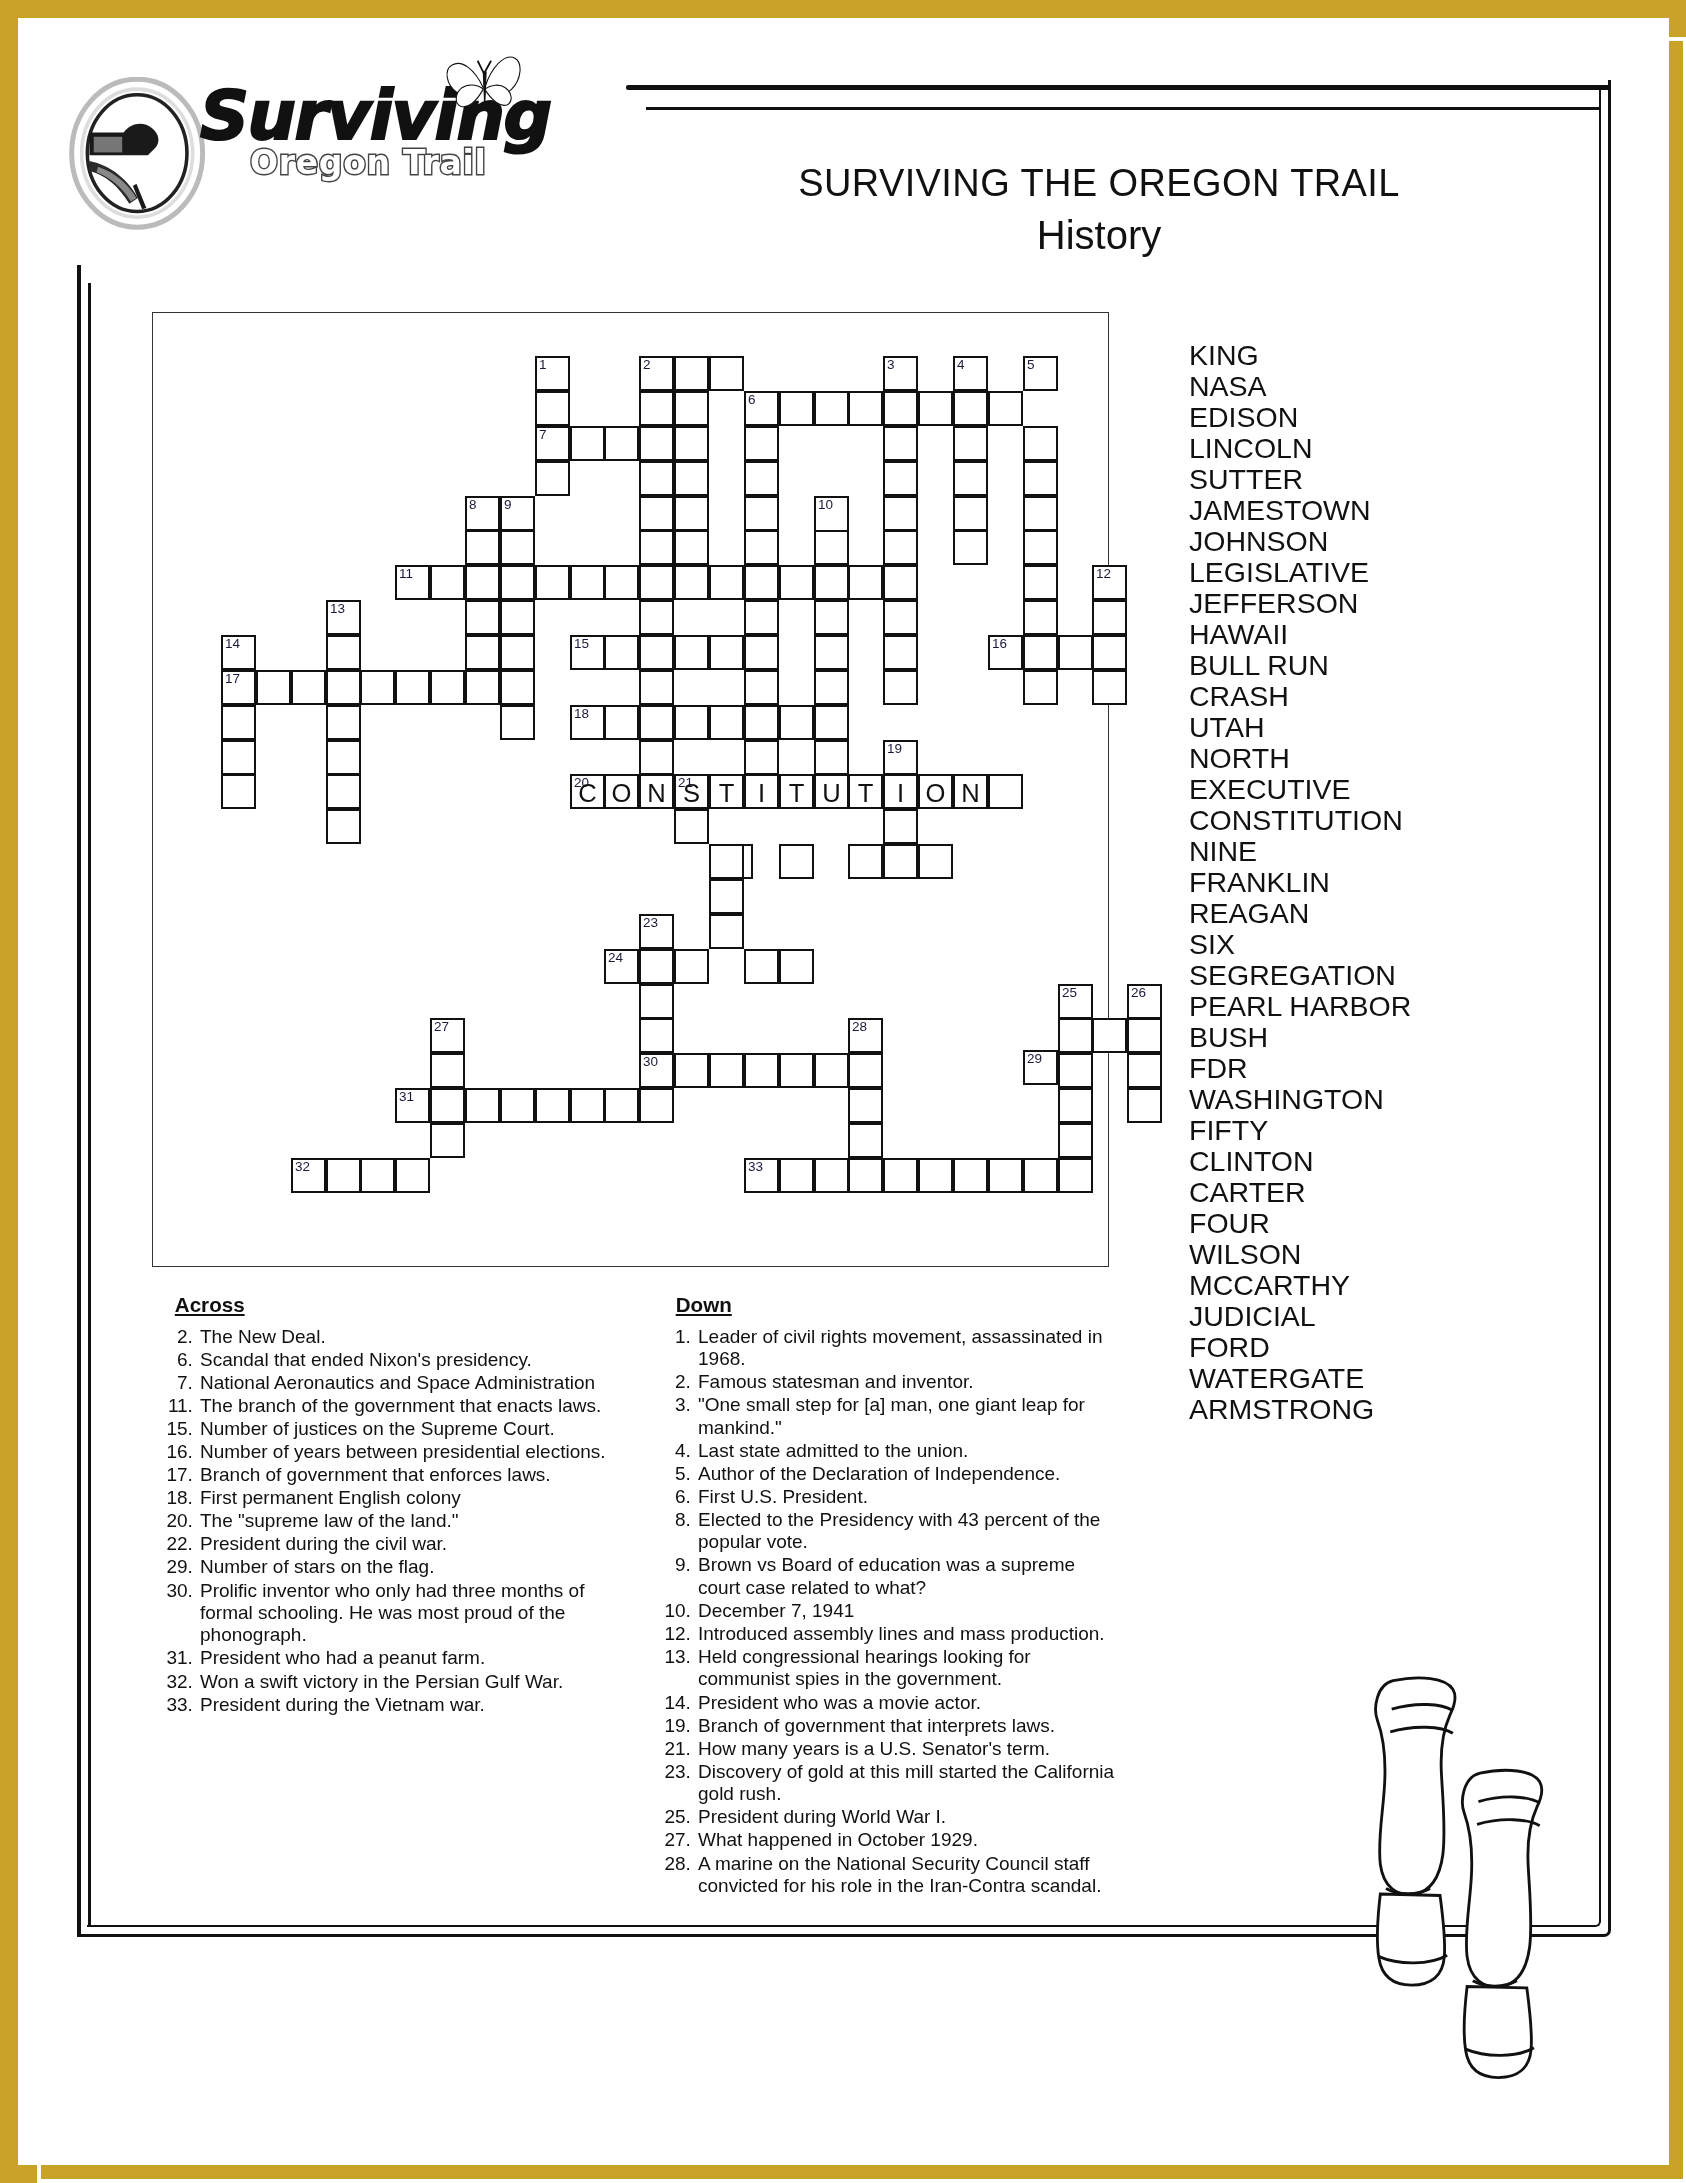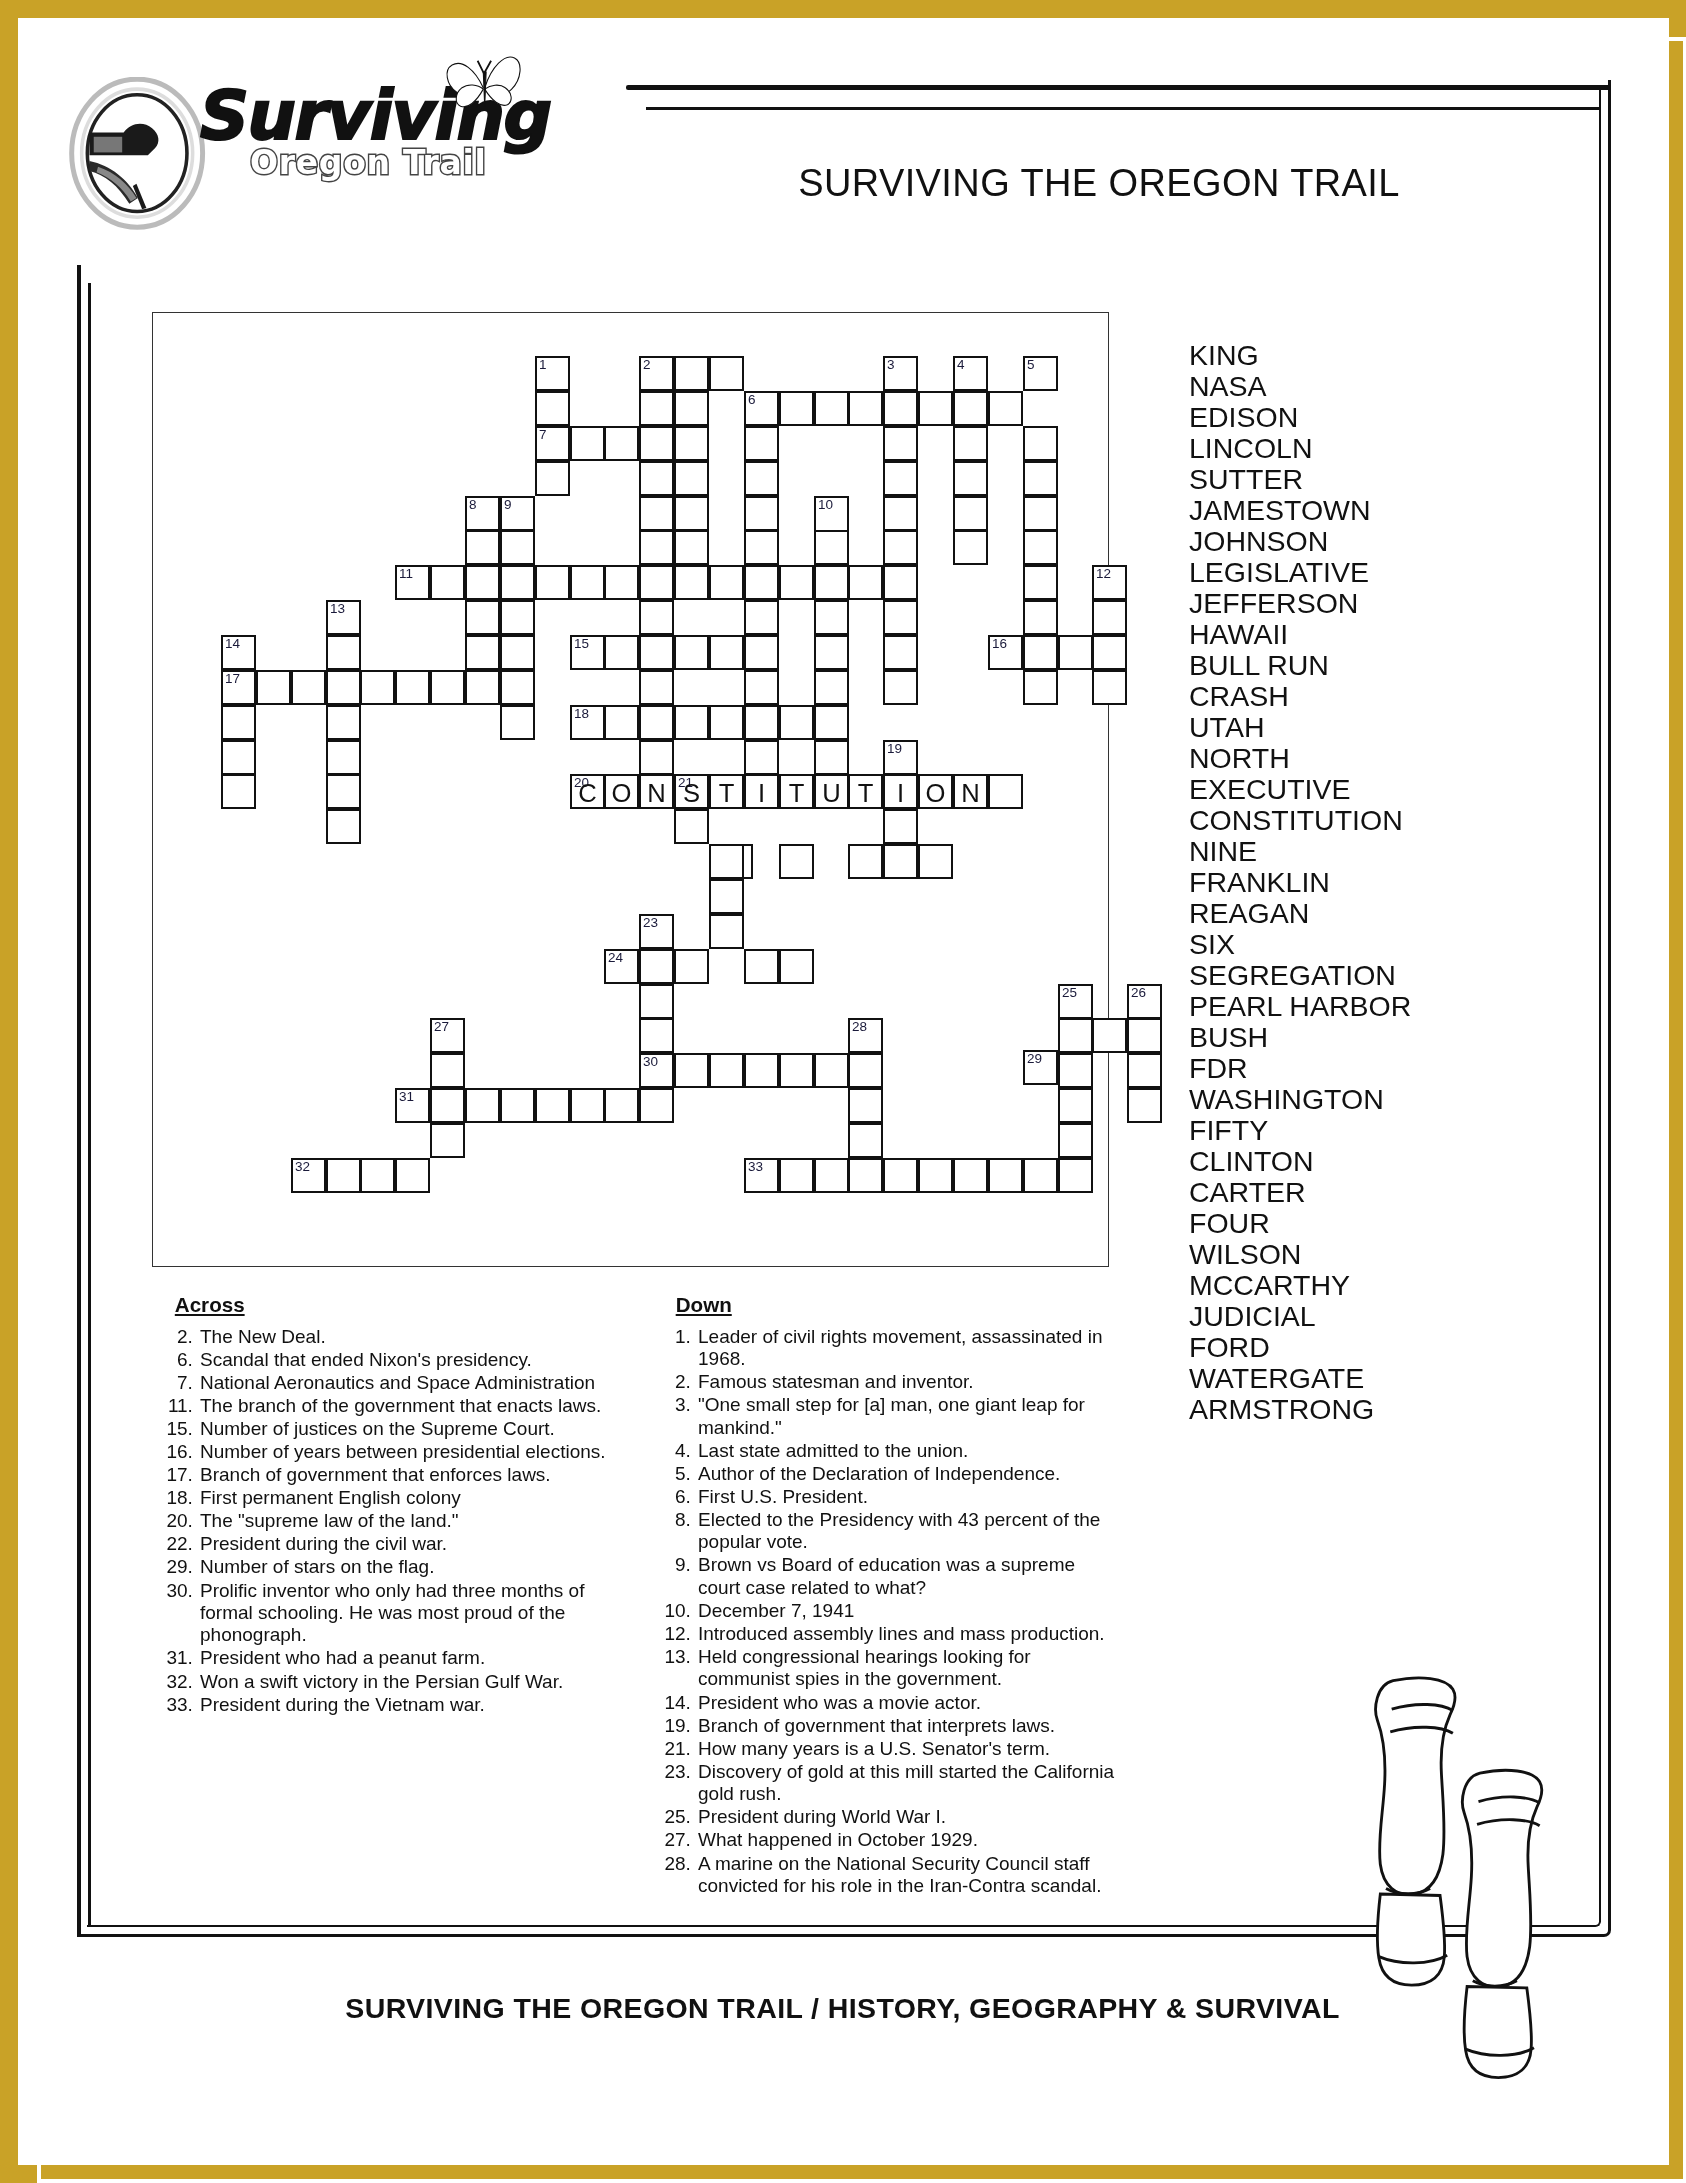--- a/index.html
+++ b/index.html
@@ -296,20 +296,21 @@
         <path d="M56 56 c10 -30 28 -48 42 -42 c12 6 10 30 -4 44 c-10 10 -28 10 -38 -2 z" fill="#fff" stroke="#111"></path>
         <path d="M54 58 c-10 18 -22 28 -32 24 c-9 -4 -8 -18 2 -26 c8 -6 22 -5 30 2 z" fill="#fff" stroke="#111"></path>
         <path d="M56 58 c10 16 22 26 32 22 c8 -4 7 -17 -3 -24 c-8 -6 -21 -4 -29 2 z" fill="#fff" stroke="#111"></path>
         <path d="M54 34 l2 48 l2 -48 z"></path>
         <path d="M55 36 l-9 -18 M55 36 l10 -18" stroke-width="2.5" fill="none"></path>
       </g>
     </svg>
   </div>
 
   <div class="hdr-title">SURVIVING THE OREGON TRAIL</div>
+  <div class="hdr-sub">History</div>
 
   <div class="grid-box"></div>
   <div class="grid-layer" id="grid-layer">
       <div class="cell" style="left: 383px; top: 44px; width: 35px; height: 35px;">
         <span class="num">1</span>
       </div>
       <div class="cell" style="left: 383px; top: 79px; width: 35px; height: 35px;"></div>
       <div class="cell" style="left: 383px; top: 114px; width: 35px; height: 35px;">
         <span class="num">7</span>
       </div>
@@ -805,17 +806,16 @@
                c-6 -16 -2 -50 22 -56 z"></path>
       <path d="M26 48 c34 -10 70 -8 86 2" fill="none"></path>
       <path d="M24 80 c34 -10 72 -8 88 2" fill="none"></path>
       <path d="M18 300 c18 10 44 10 62 0" fill="none"></path>
       <path d="M10 308 c-4 34 -6 66 -2 90 c4 26 20 38 46 38 c28 0 44 -14 46 -40 c2 -26 -2 -56 -6 -86 z"></path>
       <path d="M8 396 c28 12 72 12 96 -2" fill="none"></path>
     </g>
   </svg>
 
   <div class="footer">
-    <div class="footer-line1">SURVIVING THE OREGON TRAIL  /  HISTORY, GEOGRAPHY &amp; SURVIVAL</div>
   </div>
 
 </div>
 
 
 </body></html>

